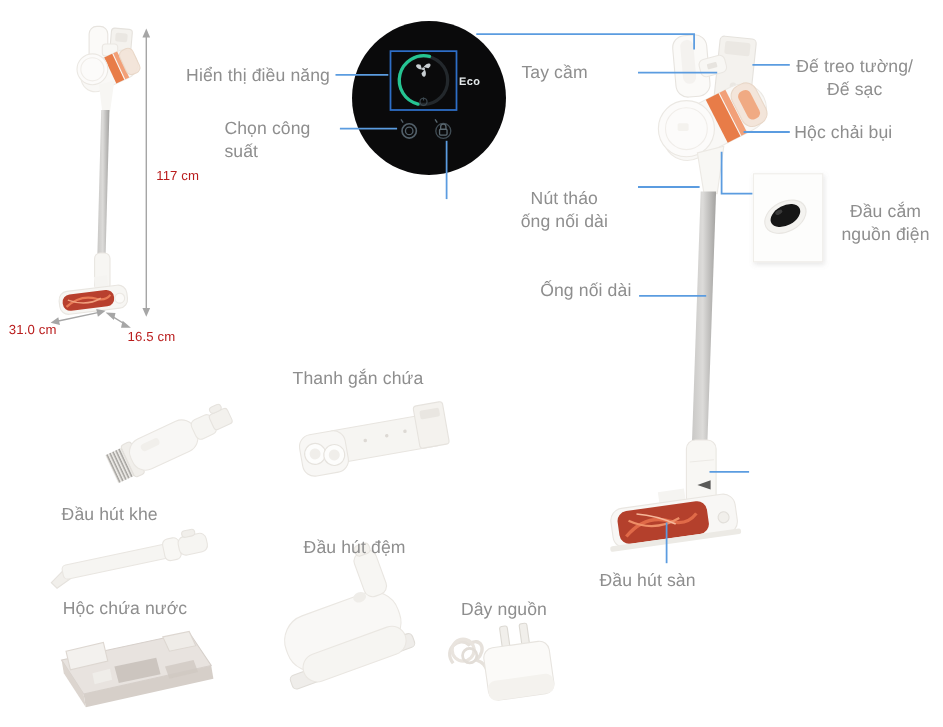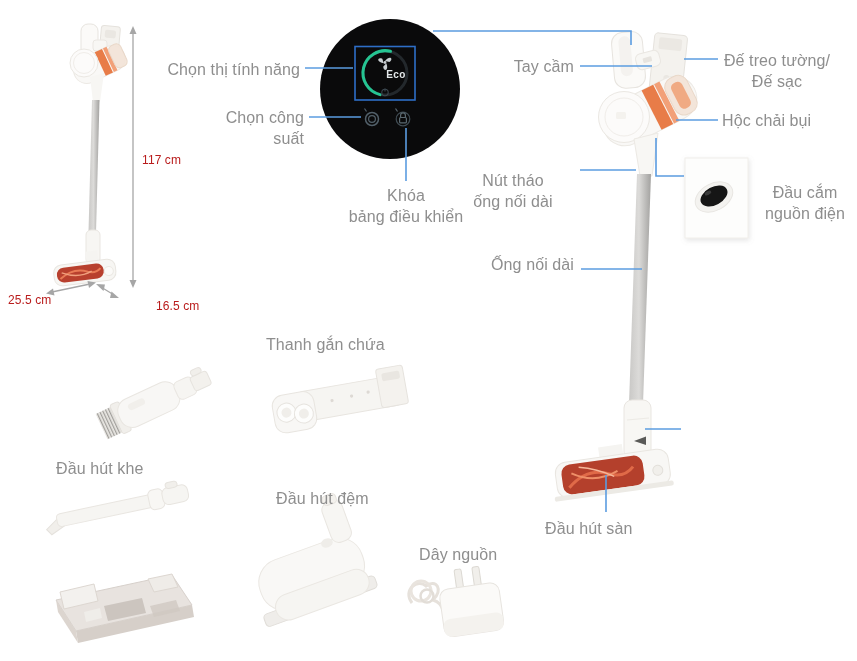--- a/index.html
+++ b/index.html
@@ -256,41 +256,40 @@
       <line x1="684" y1="59" x2="718" y2="59"></line>
       <line x1="676" y1="120" x2="718" y2="120"></line>
       <line x1="580" y1="170" x2="636" y2="170"></line>
       <polyline points="656,138 656,176 684,176"></polyline>
       <line x1="581" y1="269" x2="642" y2="269"></line>
       <line x1="645" y1="429" x2="681" y2="429"></line>
       <line x1="606" y1="475" x2="606" y2="512"></line>
     </g>
   </svg>
 
-  <div class="lbl" style="left:150px;top:59px;width:150px;text-align:right;">Chọn thị tính năng</div>
-  <div class="lbl" style="left:204px;top:107px;width:100px;text-align:right;">Chọn công
+  <div class="lbl" style="left:150px;top:59px;width:150px;text-align:right;">Hiển thị điều năng</div>
+  <div class="lbl" style="left:204px;top:107px;width:100px;text-align:left;">Chọn công
 suất</div>
-  <div class="lbl" style="left:330px;top:185px;width:152px;text-align:center;">Khóa
-bảng điều khiển</div>
 
   <div class="lbl dim" style="left:142px;top:150px;">117 cm</div>
-  <div class="lbl dim" style="left:8px;top:290px;">25.5 cm</div>
-  <div class="lbl dim" style="left:116px;top:296px;margin-left:40px;">16.5 cm</div>
-
-  <div class="lbl" style="left:474px;top:56px;width:100px;text-align:right;">Tay cầm</div>
+  <div class="lbl dim" style="left:8px;top:290px;">31.0 cm</div>
+  <div class="lbl dim" style="left:116px;top:296px;">16.5 cm</div>
+
+  <div class="lbl" style="left:474px;top:56px;width:100px;">Tay cầm</div>
   <div class="lbl" style="left:707px;top:50px;width:140px;text-align:center;">Đế treo tường/
 Đế sạc</div>
   <div class="lbl" style="left:722px;top:110px;">Hộc chải bụi</div>
   <div class="lbl" style="left:452px;top:170px;width:122px;text-align:center;">Nút tháo
 ống nối dài</div>
   <div class="lbl" style="left:745px;top:182px;width:120px;text-align:center;">Đầu cắm
 nguồn điện</div>
   <div class="lbl" style="left:454px;top:254px;width:120px;text-align:right;">Ống nối dài</div>
   <div class="lbl" style="left:545px;top:518px;width:122px;text-align:left;">Đầu hút sàn</div>
 
   <div class="lbl" style="left:266px;top:334px;">Thanh gắn chứa</div>
   <div class="lbl" style="left:56px;top:458px;">Đầu hút khe</div>
   <div class="lbl" style="left:276px;top:488px;">Đầu hút đệm</div>
+  <div class="lbl" style="left:57px;top:543px;">Hộc chứa nước</div>
   <div class="lbl" style="left:419px;top:544px;">Dây nguồn</div>
 
-  <div class="eco" style="left:372px;top:69px;width:48px;">Eco</div>
+  <div class="eco" style="left:355px;top:69px;width:48px;padding-left:48px;">Eco</div>
 
 </div>
 
 </body></html>

